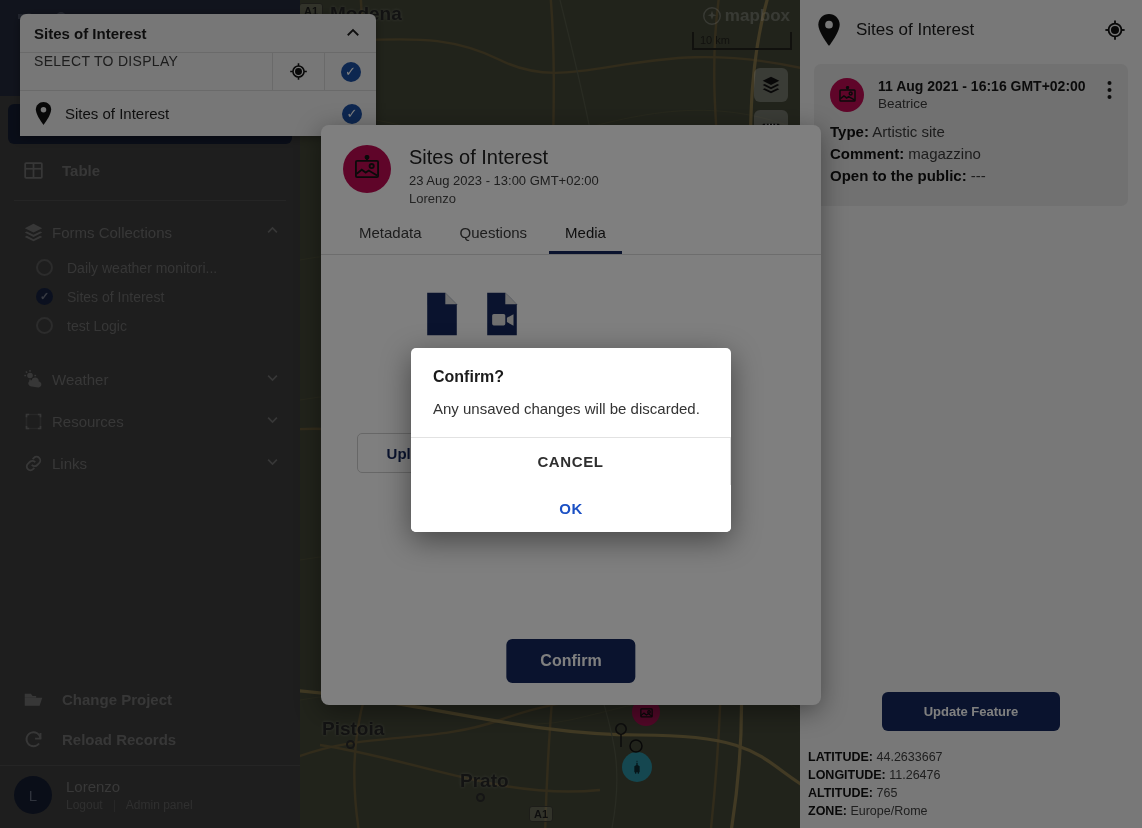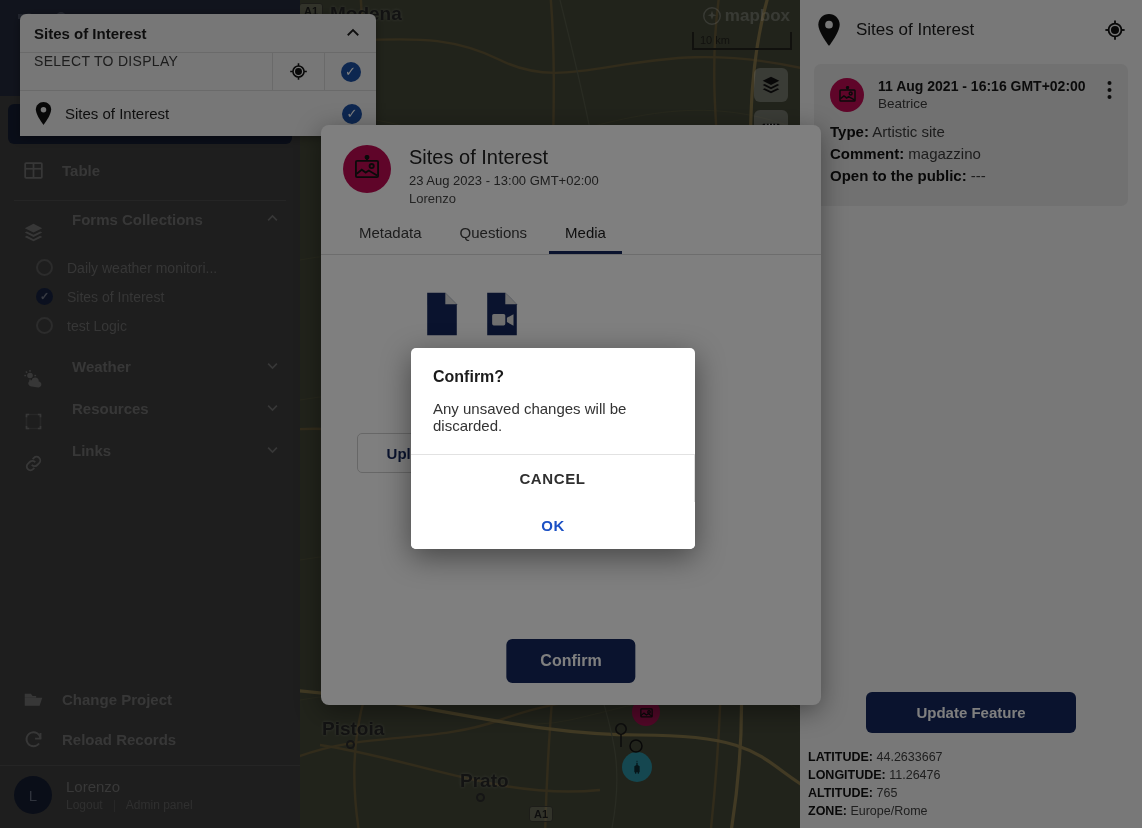--- a/index.html
+++ b/index.html
@@ -54,22 +54,22 @@
     height: 40px; padding: 0 14px; margin-bottom: 6px;
     border-radius: 6px; font-size: 15px; font-weight: bold;
     color: #6f6f6f; cursor: pointer;
   }
   .nav-item.active { background: #141c31; color: #6d7280; }
   .nav-item .ico { width: 22px; display:flex; align-items:center; justify-content:center; }
 
   .divider { height: 1px; background: #4a4a4a; margin: 10px 14px; }
 
   .group {
-    display:flex; gap:28px;
-    height: 42px; padding: 0 22px; font-size:15px; font-weight:bold;
+    display:flex; align-items:center; gap:8px;
+    height: 42px; padding: 0 22px; font-size:15px; font-weight:normal;
     color:#6f6f6f; cursor:pointer; position:relative;
   }
   .group .chev { position:absolute; right: 20px; font-size: 13px; }
   .group .ico { width:22px; display:flex; align-items:center; justify-content:center; }
 
   .sub-item {
     display:flex; align-items:center; gap:14px;
     height: 29px; padding-left: 36px; font-size: 14px;
     color: #6c6c6c; cursor:pointer;
   }
@@ -244,36 +244,36 @@
     width:34px; height:34px; border-radius:50%; background:#bf0a52; flex:none;
     display:flex; align-items:center; justify-content:center;
   }
   .rp-date { font-size:14px; font-weight:bold; color:#161616;text-align:center; }
   .rp-user { font-size:13.5px; color:#3a3a3a; margin-top:2px; }
   .kebab { position:absolute; right:16px; top:16px; cursor:pointer; color:#1a1a1a; }
   .rp-fields { margin-top:9px; font-size:15px; line-height:1.48; color:#3a3a3a; }
   .rp-fields b { color:#111; }
   .update-btn {
     position:absolute; left:50%; transform:translateX(-50%); top:692px;
-    background:#14275c; color:#fff; font-weight:bold; font-size:15px;
+    background:#14275c; color:#fff; font-weight:bold; font-size:13px;
     border:none; border-radius:6px; padding:12px 28px; cursor:pointer;
-    width:210px; font-family:"Liberation Sans", sans-serif;
+    width:178px; font-family:"Liberation Sans", sans-serif;
   }
   .coords {
     position:absolute; left:8px; top:748px; font-size:12.5px;
     line-height:1.45; color:#3e3e3e;
   }
   .coords b { color:#111; }
 
   
   .scrim {
     position:absolute; inset:0; background:rgba(0,0,0,.5); z-index:20;
   }
   .confirm-dialog {
-    position:absolute; left:411px; top:348px; width:284px;
+    position:absolute; left:411px; top:348px; width:320px;
     background:#fff; border-radius:5px; z-index:30;
     box-shadow:0 8px 30px rgba(0,0,0,.45);
     overflow:hidden;
   }
   .cd-title { font-size:16px; font-weight:bold; color:#1b1b1b; padding:20px 22px 0; }
   .cd-text { font-size:15px; color:#333; padding:14px 22px 20px; }
   .cd-actions { display:flex; border-top:1px solid #e2e2e2;flex-direction:column; }
   .cd-btn {
     flex:1; text-align:center; padding:15px 0; font-size:15px;
     font-weight:bold; cursor:pointer; background:#fff; border:none;

